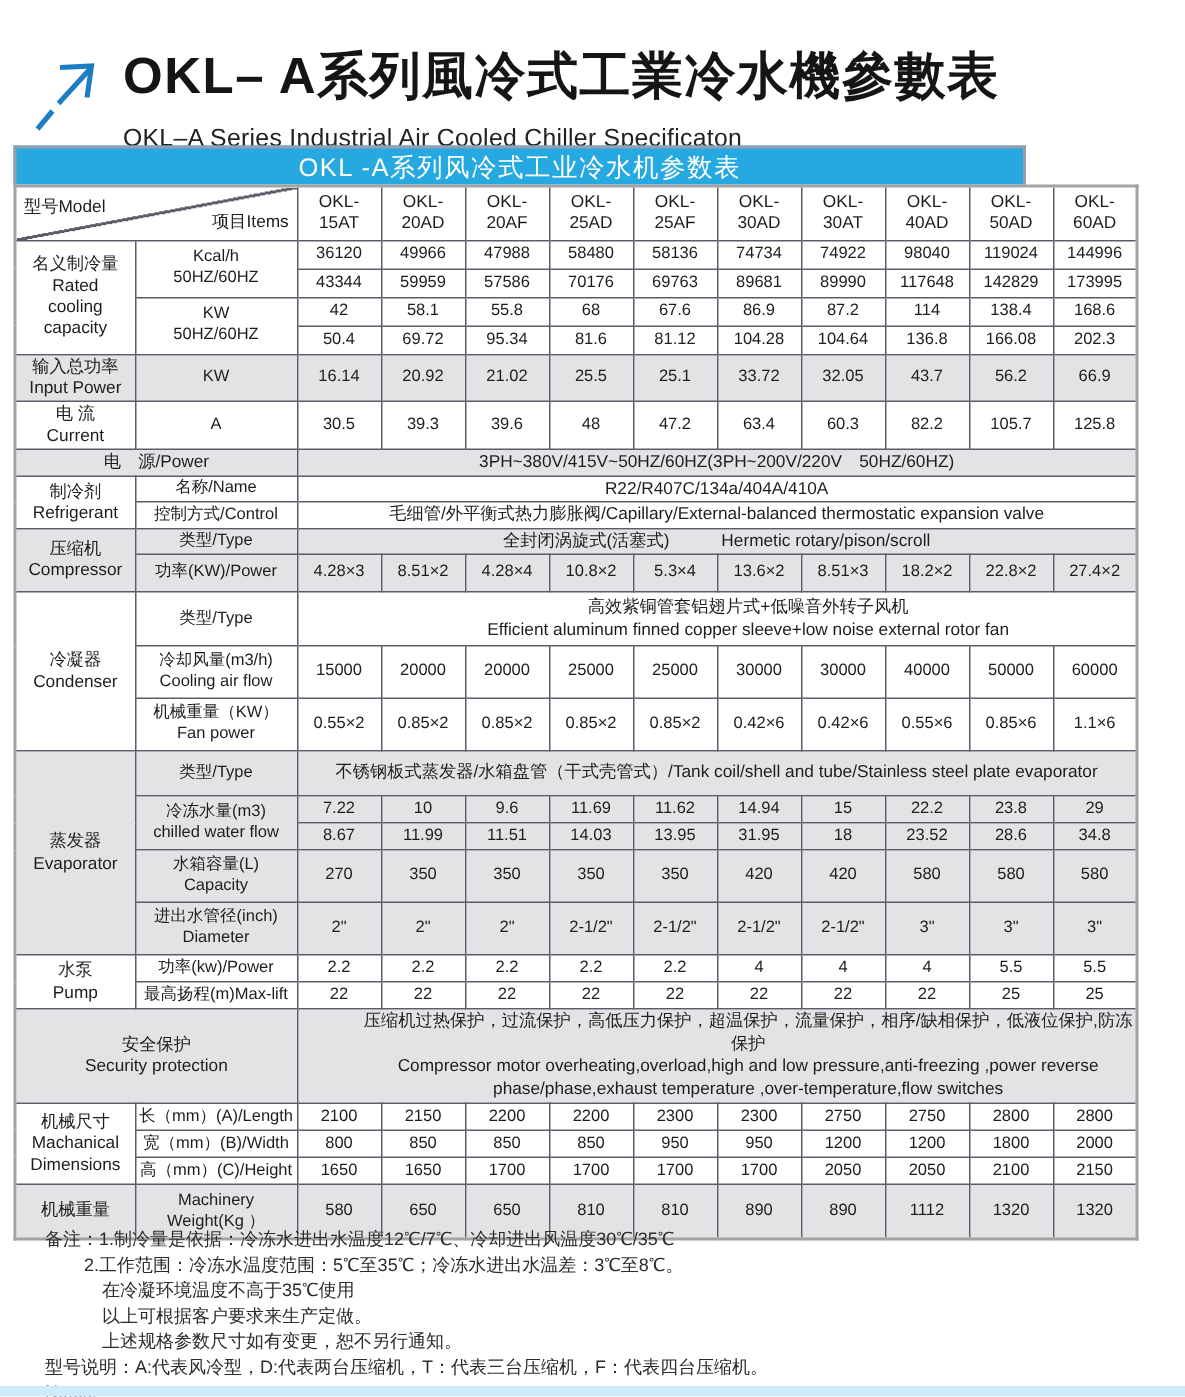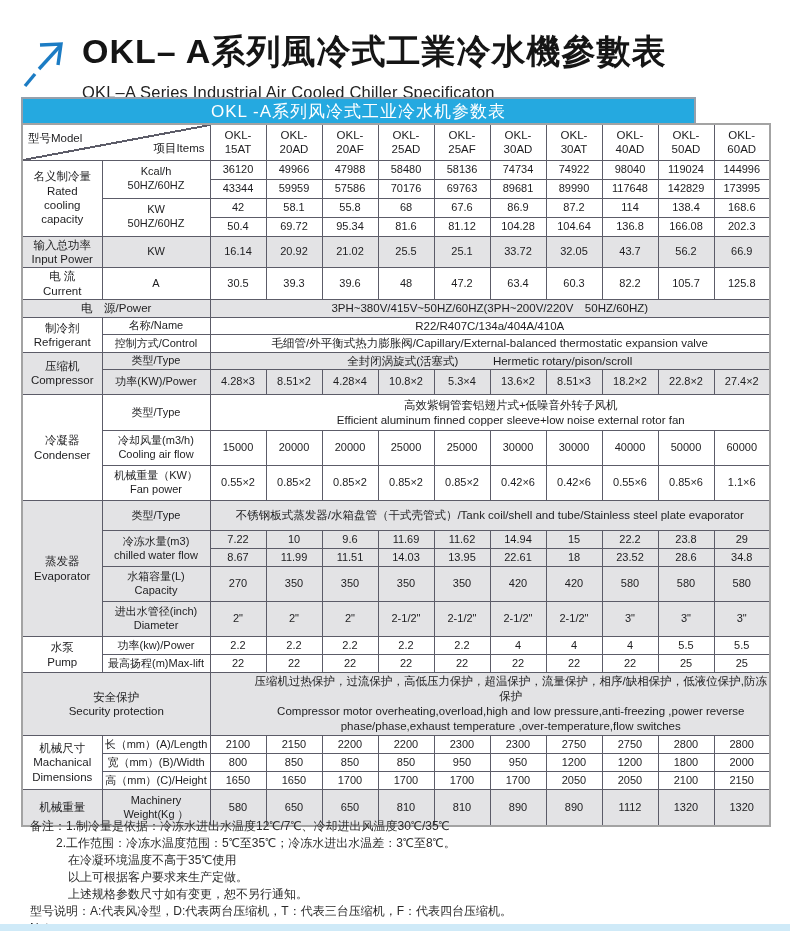--- a/index.html
+++ b/index.html
@@ -9,21 +9,21 @@
     font-family:"Liberation Sans", sans-serif;
     color:#1d1d1f;
     position:relative;
     overflow:hidden;
   }
   .doc-header { position:absolute; top:36px; left:20px; display:flex; align-items:flex-start; }
   .logo { width:52px; height:56px; margin-right:10px; flex:0 0 auto; }
   .title-zh { font-size:34px; font-weight:700; letter-spacing:1px; color:#151515; line-height:30px; }
   .title-en { font-size:16.5px; font-weight:500; color:#222; margin-top:17px; letter-spacing:0.2px; }
 
-  .table-wrap { position:absolute; top:97px; left:21px; width:675px; }
+  .table-wrap { position:absolute; top:97px; left:9px; width:675px; }
   .table-title {
     height:26px; background:#25a9e0; color:#ffffff;
     display:flex; align-items:center; justify-content:center;
     font-size:17px; font-weight:500; letter-spacing:1px;
     border:2px solid #96a0ac; border-bottom:none;
   }
   table.spec { border-collapse:collapse; table-layout:fixed; width:748px; border:2px solid #a3a3a3; }
   td {
     border:1px solid #5c5c68;
     text-align:center; vertical-align:middle;
@@ -297,21 +297,21 @@
           <td>22.2</td>
           <td>23.8</td>
           <td>29</td>
         </tr>
       <tr class="h18 band-gray">
           <td>8.67</td>
           <td>11.99</td>
           <td>11.51</td>
           <td>14.03</td>
           <td>13.95</td>
-          <td>22.61</td>
+          <td>31.95</td>
           <td>18</td>
           <td>23.52</td>
           <td>28.6</td>
           <td>34.8</td>
         </tr>
       <tr class="h35 band-gray">
         <td class="itm prewrap">水箱容量(L)
 Capacity</td>
       <td>270</td>
           <td>350</td>

